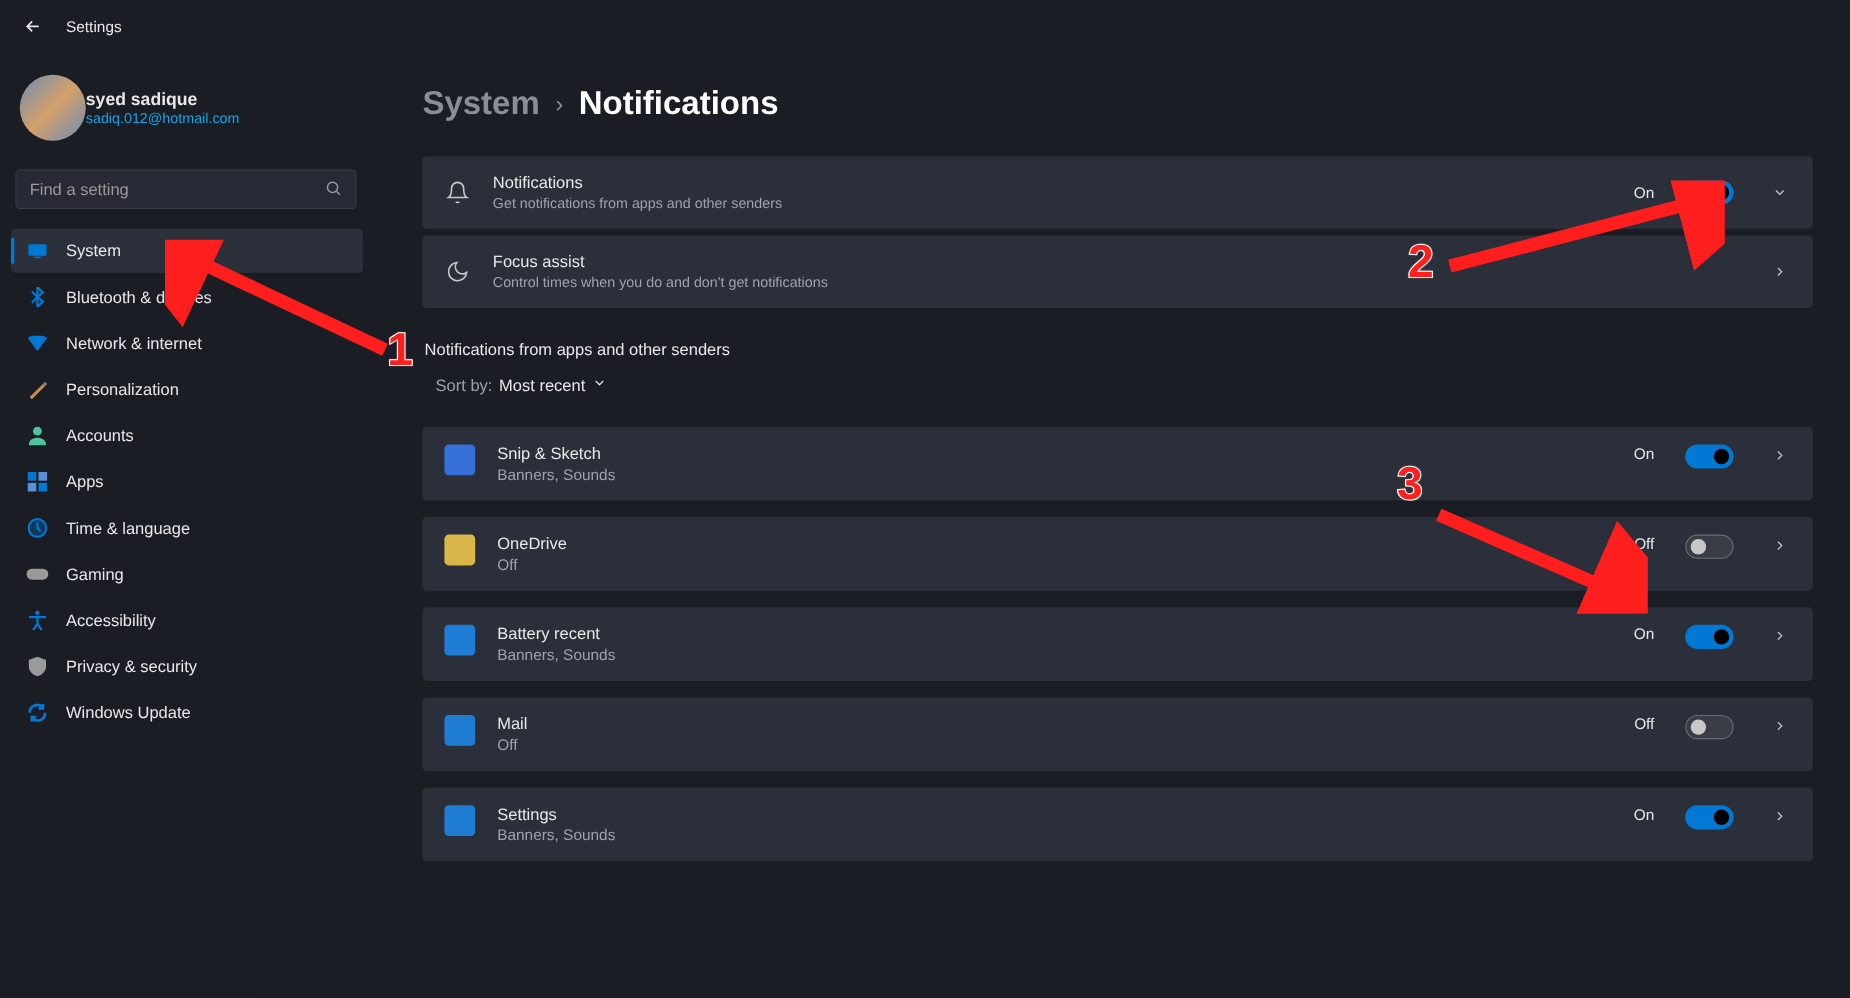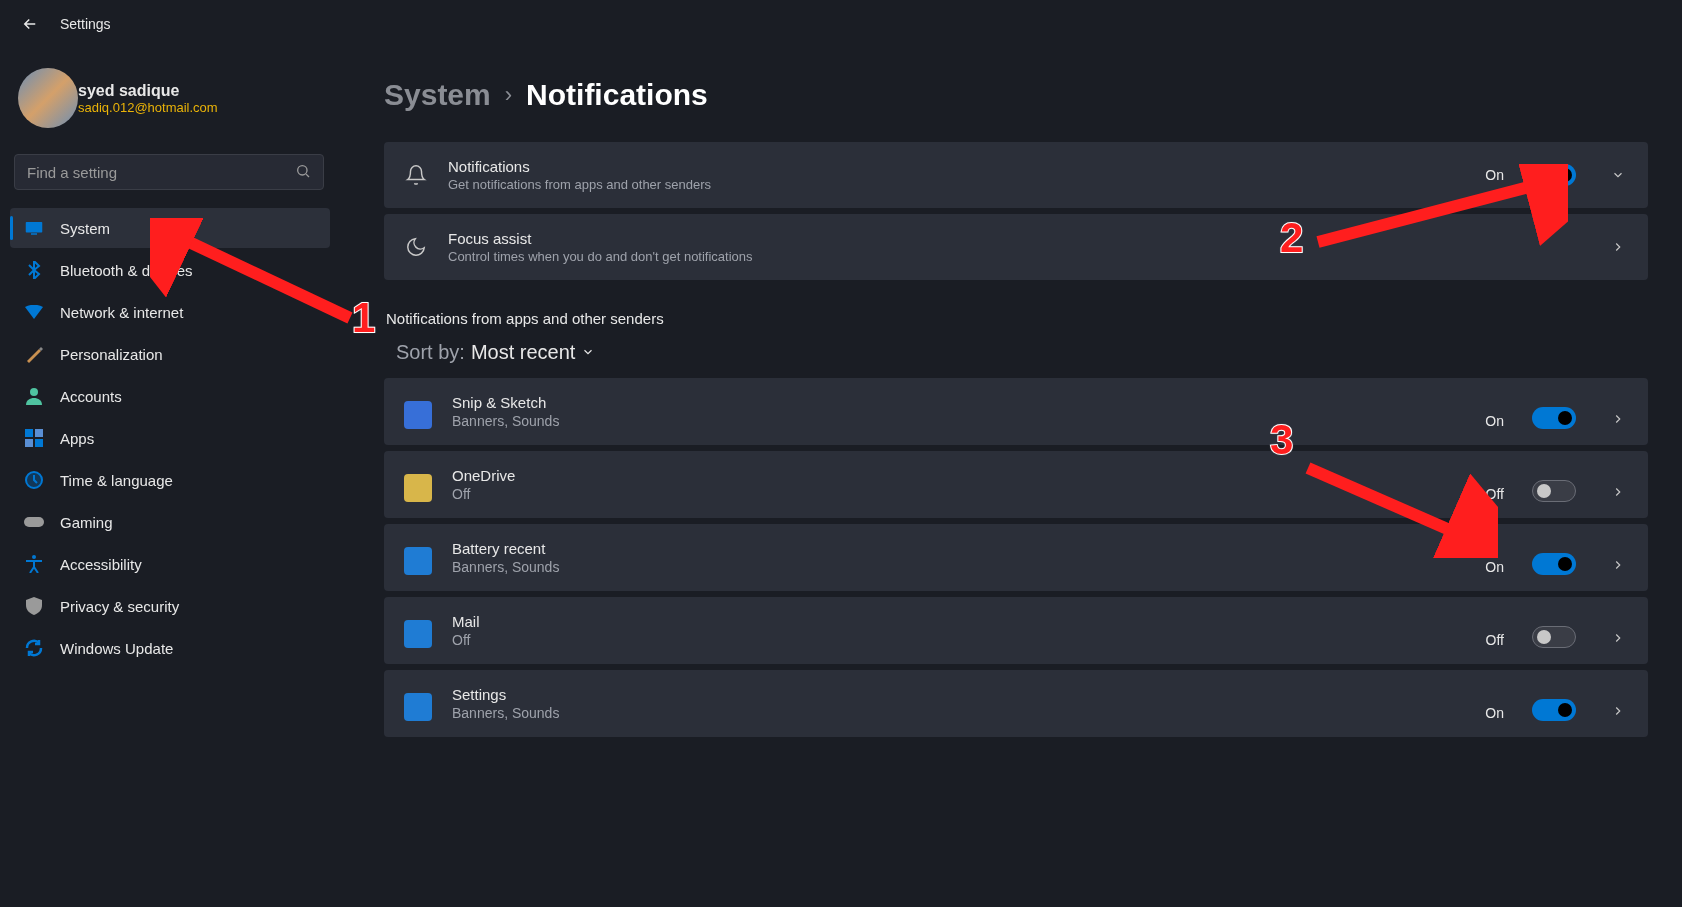--- a/index.html
+++ b/index.html
@@ -27,21 +27,21 @@
 .header-title { font-size: 14px; }
 .layout { display: flex; height: calc(100% - 50px); }
 .sidebar { width: 340px; padding: 10px 10px 0 10px; }
 .profile { display: flex; align-items: center; gap: 0; padding: 10px 8px 20px 8px; }
 .avatar {
   width: 60px; height: 60px; border-radius: 50%;
   background: linear-gradient(135deg, #6b8eb5 0%, #d4a06a 50%, #6b8eb5 100%);
   flex-shrink: 0;
 }
 .profile-name { font-size: 16px; font-weight: 600; }
-.profile-email { font-size: 13px; color: #eab308; }
+.profile-email { font-size: 13px; color: #0ea5e9; }
 .search-box {
   width: 310px; height: 36px;
   background: #272a34;
   border: 1px solid #3a3d46;
   border-radius: 4px;
   display: flex; align-items: center;
   padding: 0 12px;
   margin: 6px 0 18px 4px;
 }
 .search-box input {
@@ -101,29 +101,30 @@
   top: 50%; transform: translateY(-50%);
 }
 .toggle.on::after { right: 4px; background: #000; }
 .toggle.off::after { left: 4px; background: #c8c8c8; }
 .expand-btn, .chevron-btn {
   width: 20px; height: 20px; margin-left: 12px;
   display: flex; align-items: center; justify-content: center;
   cursor: pointer;
 }
 .section-title { font-size: 15px; margin: 30px 0 14px 2px; }
-.sort-row { display: flex; align-items: center; gap: 6px; padding: 0 0 14px 12px; font-size: 20px; text-align: right; }
+.sort-row { display: flex; align-items: center; gap: 6px; padding: 0 0 14px 12px; font-size: 15px; text-align: right; }
 .sort-label { color: #9ea2ab; }
 .sort-value { color: #e8e8e8; }
 .app-card {
   background: #2b2f39;
   border-radius: 4px;
   padding: 16px 20px;
-  display: flex; align-items: flex-end; gap: 20px;
+  display: flex; align-items: flex-start; gap: 20px;
   margin-bottom: 6px;
+  margin-top: 15px;
 }
 .app-icon {
   width: 28px; height: 28px; border-radius: 4px;
   flex-shrink: 0;
 }
 .app-body { flex: 1; }
 .app-name { font-size: 15px; }
 .app-sub { font-size: 14px; color: #9ea2ab; margin-top: 2px; }
 
 .annotation {

